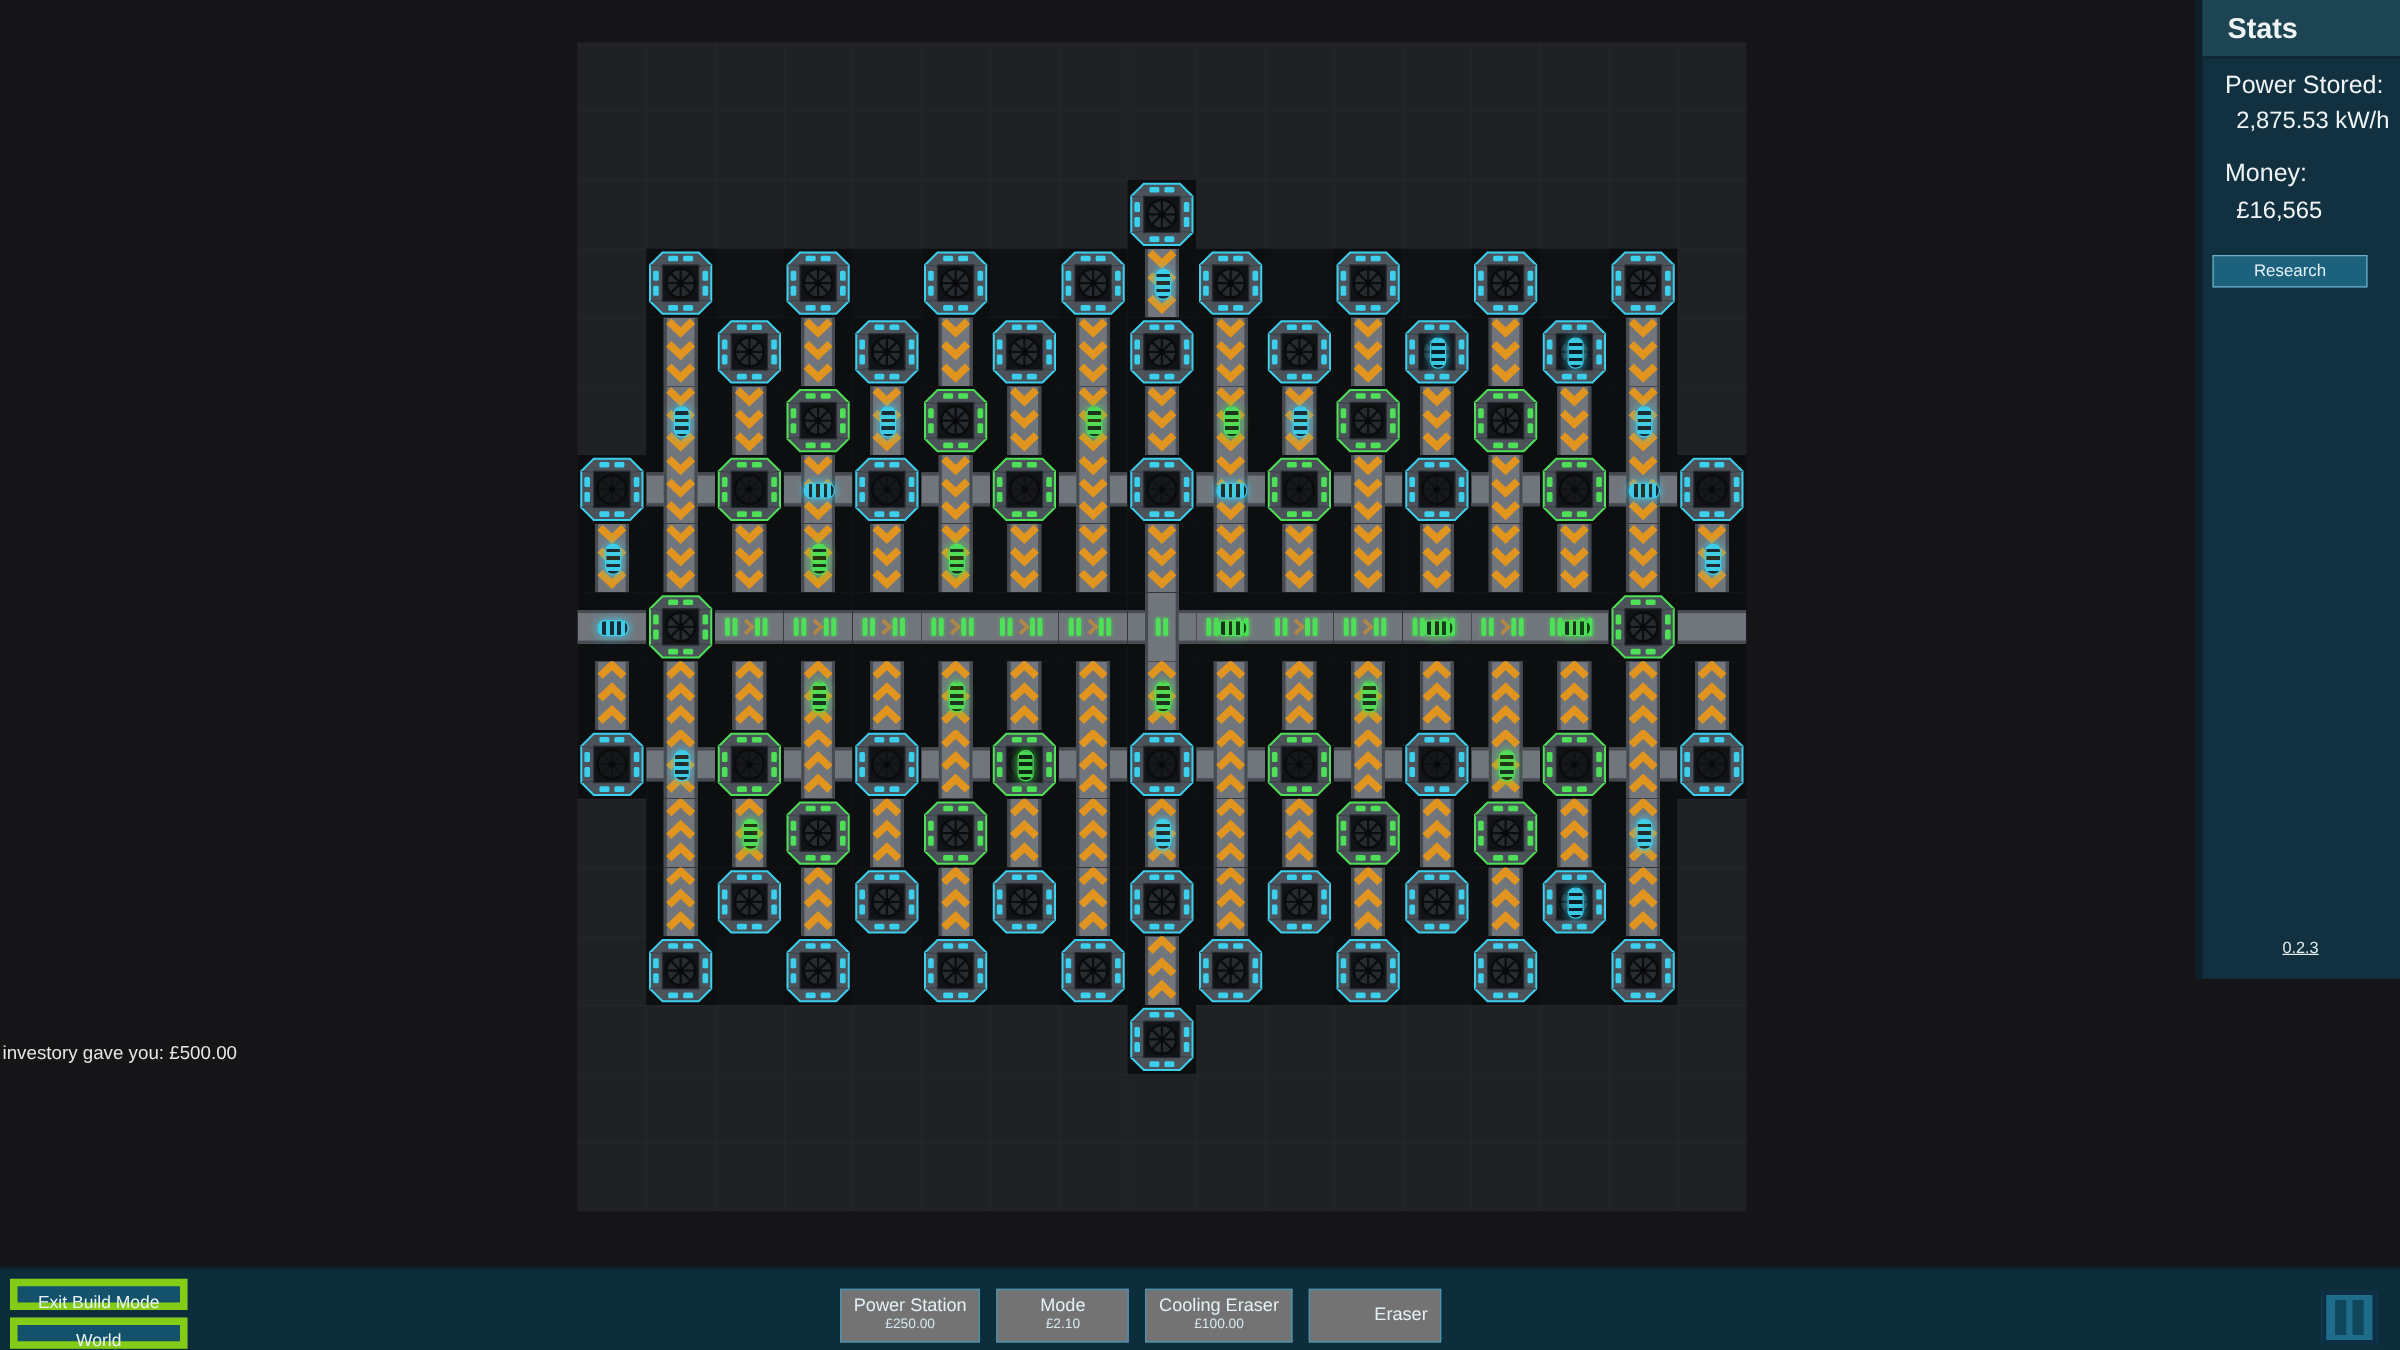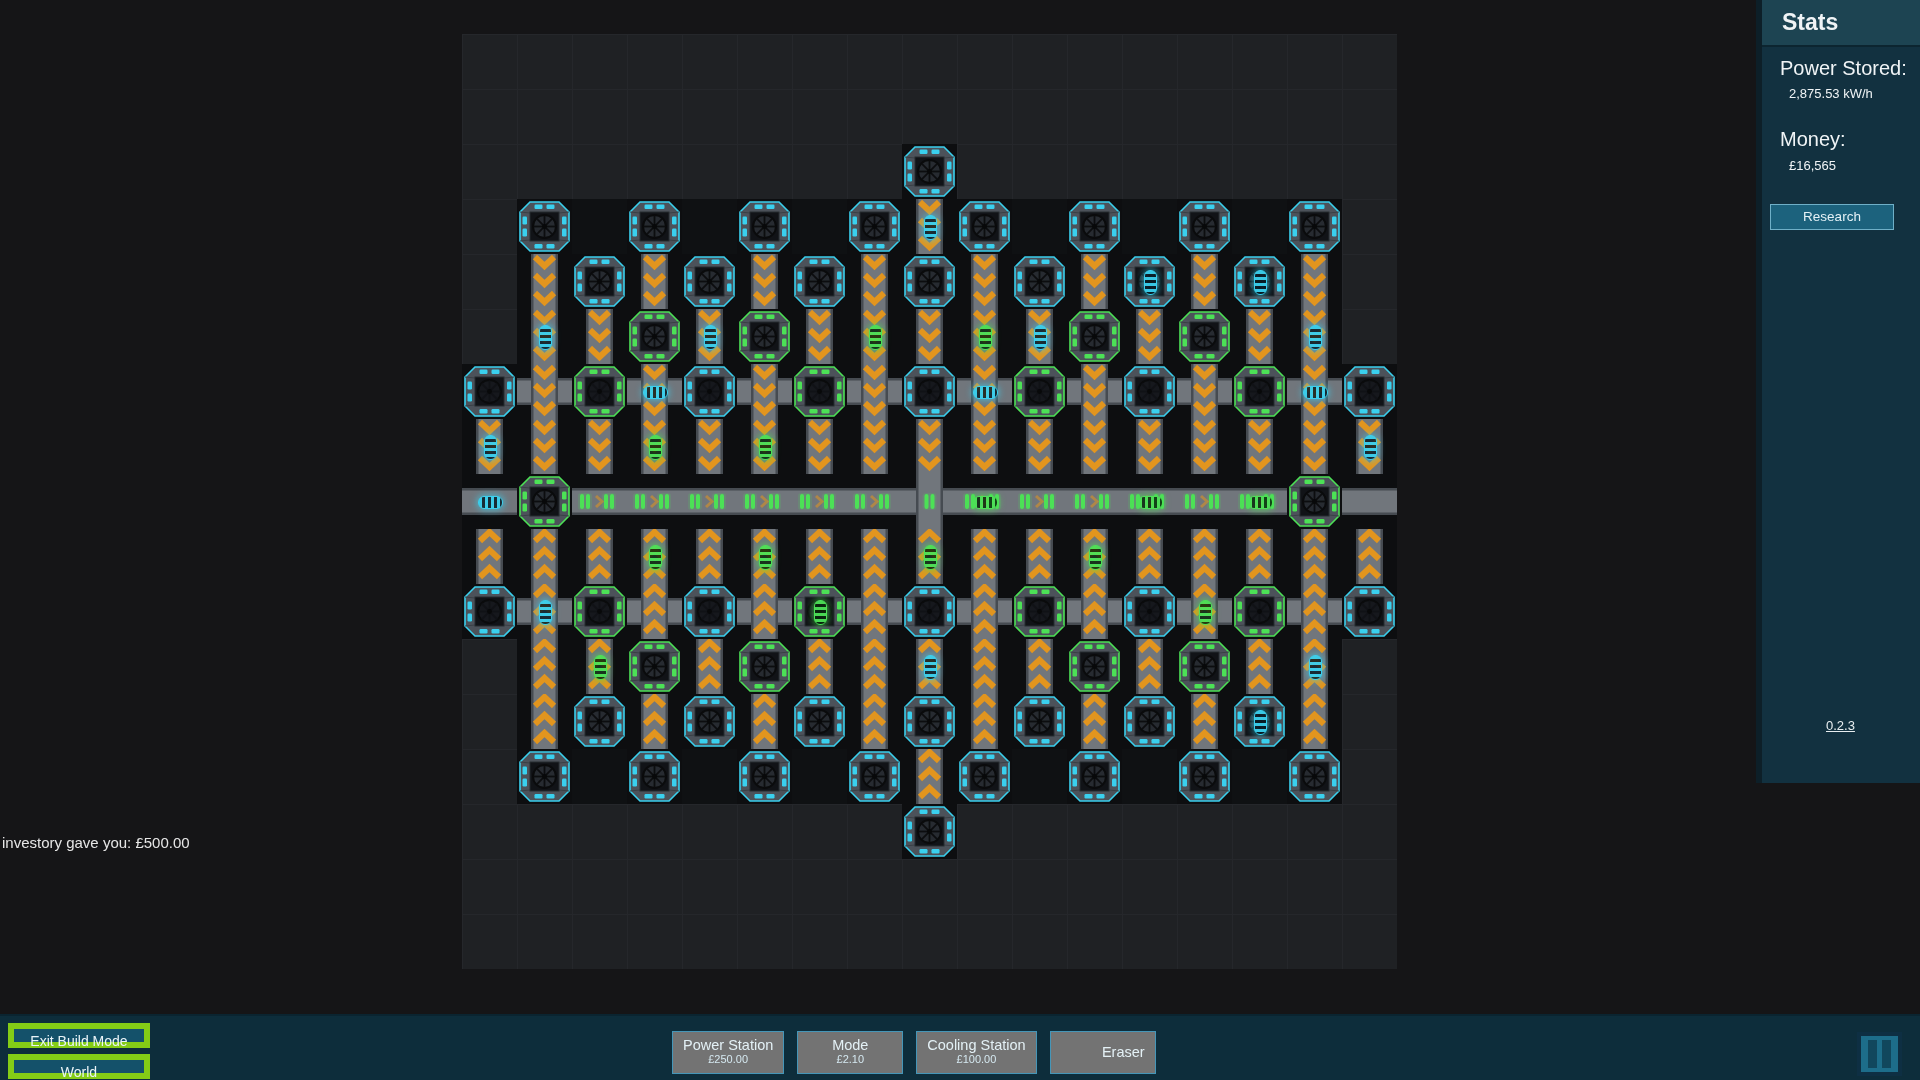--- a/index.html
+++ b/index.html
@@ -33,25 +33,25 @@
   .item.green.h{border:1.5px solid #4ce156;
     background:repeating-linear-gradient(90deg,rgba(76,225,86,.95) 0 3px,rgba(8,40,12,.85) 3px 6px);
     box-shadow:0 0 7px 1px rgba(76,225,86,.7);}
 
   
   #stats-panel{position:absolute;left:1756px;top:0;width:164px;height:783px;
     background:#123140;color:#f0f4f6;border-left:6px solid #0d1f28;box-sizing:border-box;}
   #stats-header{height:45px;background:#1d4452;border-bottom:2px solid #0c2530;}
   #stats-title{font-size:23px;font-weight:bold;padding:9px 0 0 20px;}
   .stat-label{position:absolute;left:18px;font-size:20px;}
-  .stat-value{position:absolute;left:27px;font-size:13px;}
+  .stat-value{position:absolute;left:27px;font-size:19px;}
   #research-button{position:absolute;left:8px;top:204px;width:122px;height:24px;
     background:#1c627d;border:1px solid #6fb0c8;color:#e4f1f6;font-size:13.5px;
     text-align:center;line-height:23px;cursor:pointer;}
-  #version{position:absolute;left:64px;top:718px;font-size:13px;color:#e8eef0;text-decoration:underline;}
+  #version{position:absolute;left:64px;top:750px;font-size:13px;color:#e8eef0;text-decoration:underline;}
 
   
   #bottom-bar{position:absolute;left:0;top:1014px;width:1920px;height:66px;
     background:#0d2d3b;border-top:2px solid #0a2430;}
   .side-btn{position:absolute;left:8px;width:142px;height:25px;background:#14516a;
     border:6px solid #84cc16;color:#eaf4f8;font-size:14px;text-align:center;
     line-height:24px;cursor:pointer;box-sizing:border-box;}
   #exit-build-mode-button{top:7px;}
   #world-button{top:38px;}
   #build-buttons{position:absolute;left:672px;top:15px;display:flex;gap:13px;}
@@ -2962,21 +2962,21 @@
     <div id="build-buttons">
         <div class="build-btn">
           <div class="lbl">Power Station</div>
           <div class="price">£250.00</div>
         </div>
         <div class="build-btn">
           <div class="lbl">Mode</div>
           <div class="price">£2.10</div>
         </div>
         <div class="build-btn">
-          <div class="lbl">Cooling Station</div>
+          <div class="lbl">Cooling Eraser</div>
           <div class="price">£100.00</div>
         </div>
         <div class="build-btn">
           <div class="lbl" style="line-height: 40px; margin-top: 0px; text-align: right;">Eraser</div>
         </div>
       </div>
     <div id="pause-button">
       <span class="bar"></span>
       <span class="bar"></span>
     </div>

